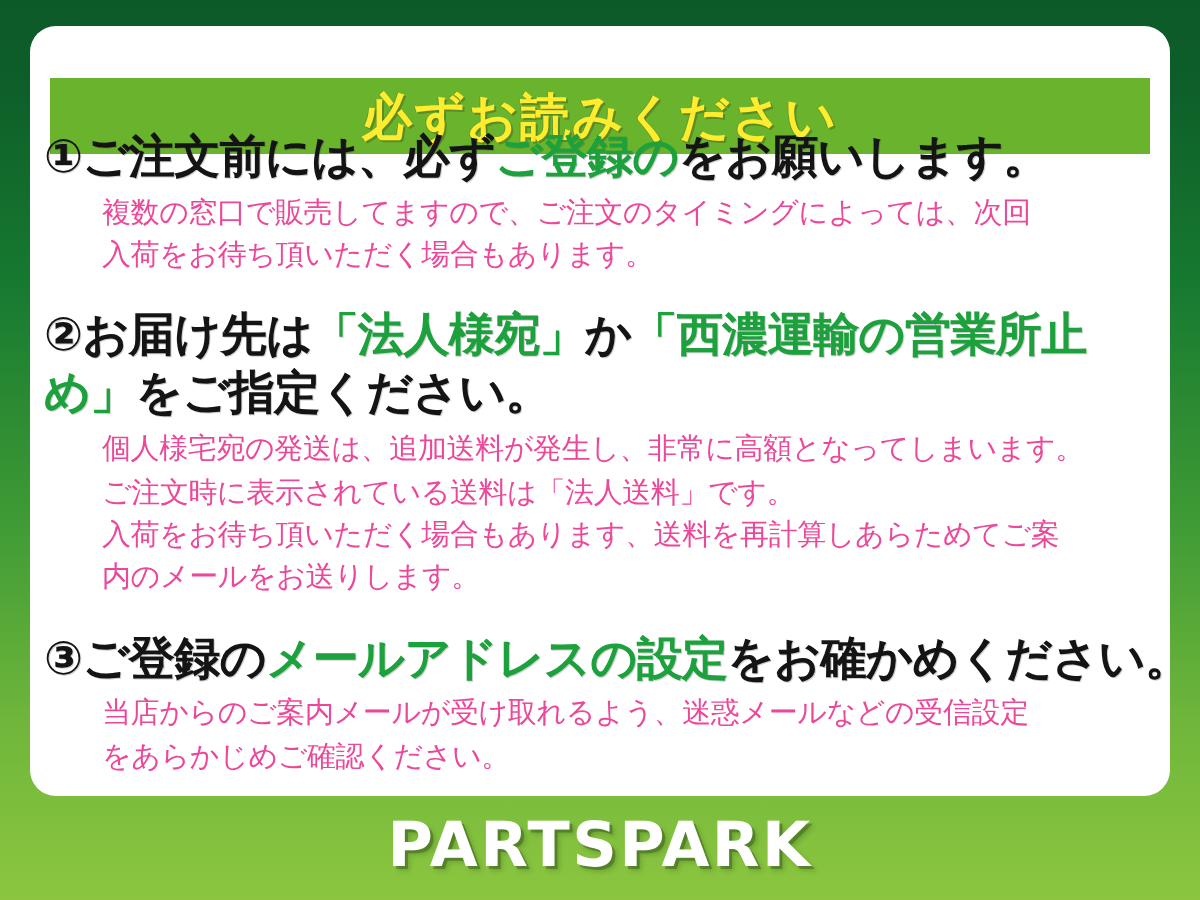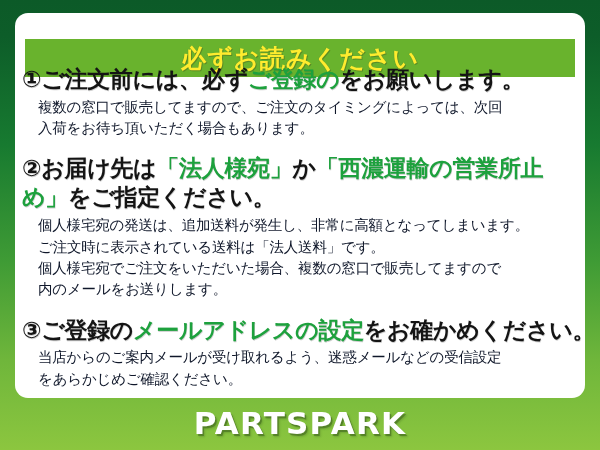--- a/index.html
+++ b/index.html
@@ -83,25 +83,25 @@
     white-space: nowrap;
     text-shadow: 0.5px 0.5px 0 rgba(60,60,60,0.25);
   }
   .item-head.wrap {
     white-space: normal;
   }
   .hl {
     color: #1da13d;
   }
   .item-sub {
-    margin-left: 16px;
+    margin-left: 29px;
     margin-top: 2px;
     font-size: 14.5px;
     font-weight: normal;
-    color: #0f172a;
+    color: #ec4899;
     line-height: 1.47;
     letter-spacing: -0.2px;
   }
   .item-sub div {
     white-space: nowrap;
   }
 
   #item-1 { margin-top: 0px; }
   #item-2 { margin-top: 14px; }
   #item-3 { margin-top: 15px; }
@@ -151,21 +151,21 @@
         </div>
       </div>
 
       <div class="item" id="item-2">
         <div class="item-head wrap">
           <span>②</span><span>お届け先は</span><span class="hl">「法人様宛」</span><span>か</span><span class="hl">「西濃運輸の営業所止め」</span><span>をご指定ください。</span>
         </div>
         <div class="item-sub">
           <div>個人様宅宛の発送は、追加送料が発生し、非常に高額となってしまいます。</div>
           <div>ご注文時に表示されている送料は「法人送料」です。</div>
-          <div>個人様宅宛でご注文をいただいた場合、複数の窓口で販売してますので</div>
+          <div>入荷をお待ち頂いただく場合もあります、送料を再計算しあらためてご案</div>
           <div>内のメールをお送りします。</div>
         </div>
       </div>
 
       <div class="item" id="item-3">
         <div class="item-head">
           <span>③</span><span>ご登録の</span><span class="hl">メールアドレスの設定</span><span>をお確かめください。</span>
         </div>
         <div class="item-sub">
           <div>当店からのご案内メールが受け取れるよう、迷惑メールなどの受信設定</div>

